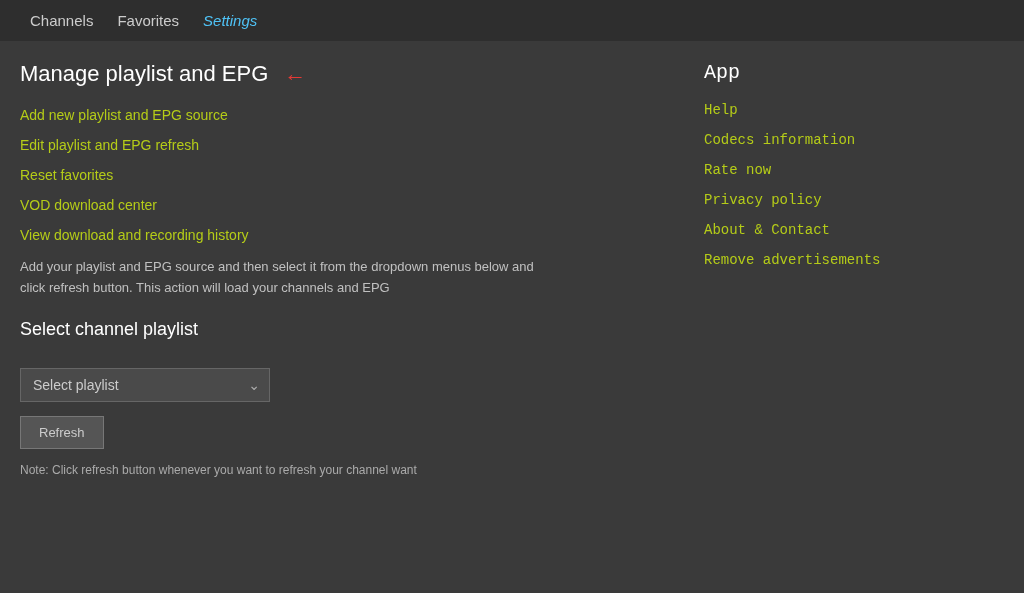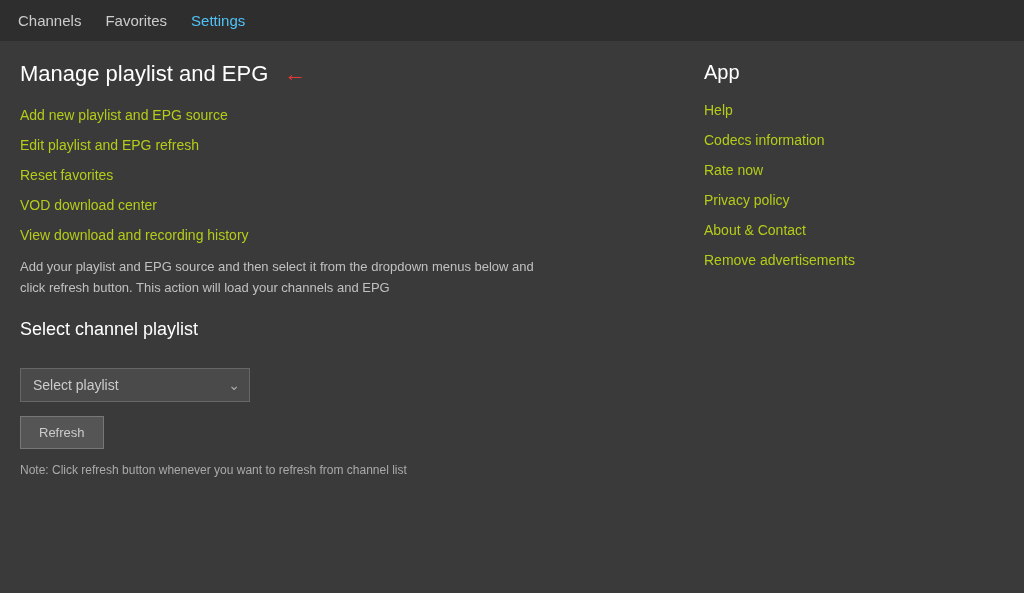--- a/index.html
+++ b/index.html
@@ -9,32 +9,33 @@
       background-color: #3a3a3a;
       font-family: 'Segoe UI', Arial, sans-serif;
       color: #d0d0d0;
       overflow: hidden;
     }
 
     
     .top-nav {
       display: flex;
       align-items: center;
-      padding: 10px 18px;
+      padding: 10px 30px;
       background-color: #2e2e2e;
       gap: 24px;
     }
     .nav-item {
       font-size: 15px;
       color: #cccccc;
       cursor: pointer;
       padding: 2px 0;
     }
     .nav-item.active {
       color: #4fc3f7;
+      font-style: italic;
     }
 
     
     .main-content {
       display: flex;
       padding: 20px 20px 20px 20px;
       gap: 0;
     }
 
     
@@ -81,21 +82,21 @@
 
     .section-title {
       font-size: 18px;
       color: #ffffff;
       font-weight: 400;
       margin-bottom: 28px;
     }
 
     .dropdown-wrapper {
       position: relative;
-      width: 230px;
+      width: 250px;
       margin-bottom: 14px;
     }
     .dropdown-select {
       width: 100%;
       background-color: #4a4a4a;
       border: 1px solid #666666;
       color: #cccccc;
       font-size: 14px;
       padding: 8px 36px 8px 12px;
       appearance: none;
@@ -124,20 +125,21 @@
 
     .note-text {
       font-size: 12px;
       color: #aaaaaa;
     }
 
     
     .right-panel {
       width: 320px;
       padding-left: 20px;
+      font-family: Liberation Mono, monospace;
     }
     .app-title {
       font-size: 20px;
       color: #ffffff;
       font-weight: 400;
       margin-bottom: 18px;
     }
     .app-link {
       display: block;
       color: #b5cc18;
@@ -177,21 +179,21 @@
 
     <div class="dropdown-wrapper">
       <select class="dropdown-select">
         <option value="">Select playlist</option>
       </select>
       <span class="dropdown-arrow">⌄</span>
     </div>
 
     <button class="refresh-button">Refresh</button>
 
-    <p class="note-text">Note: Click refresh button whenever you want to refresh from channel list</p>
+    <p class="note-text">Note: Click refresh button whenever you want to refresh your channel want</p>
   </div>
 
   <div class="right-panel">
     <h2 class="app-title">App</h2>
     <a class="app-link">Help</a>
     <a class="app-link">Codecs information</a>
     <a class="app-link">Rate now</a>
     <a class="app-link">Privacy policy</a>
     <a class="app-link">About &amp; Contact</a>
     <a class="app-link">Remove advertisements</a>

